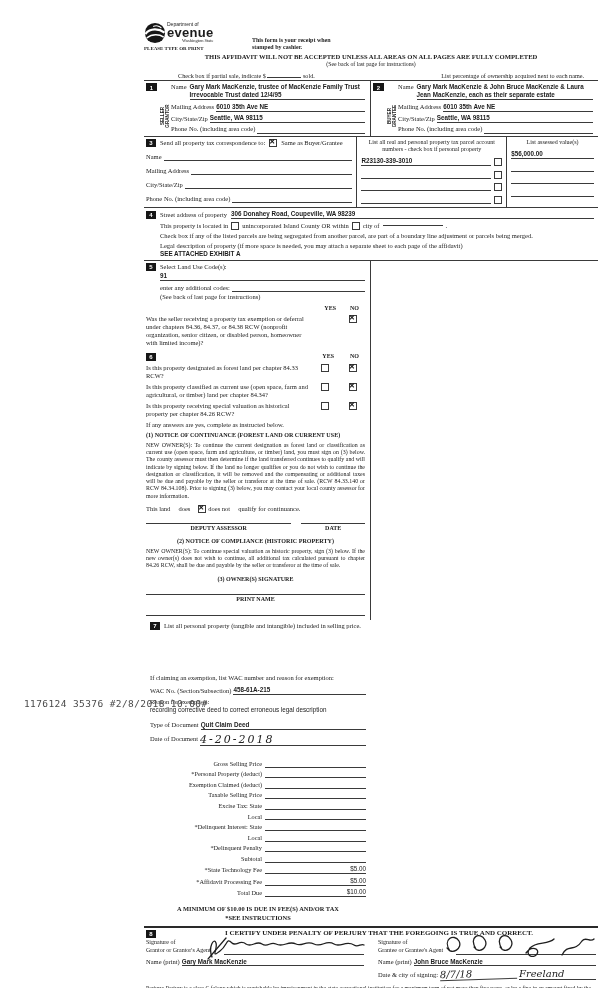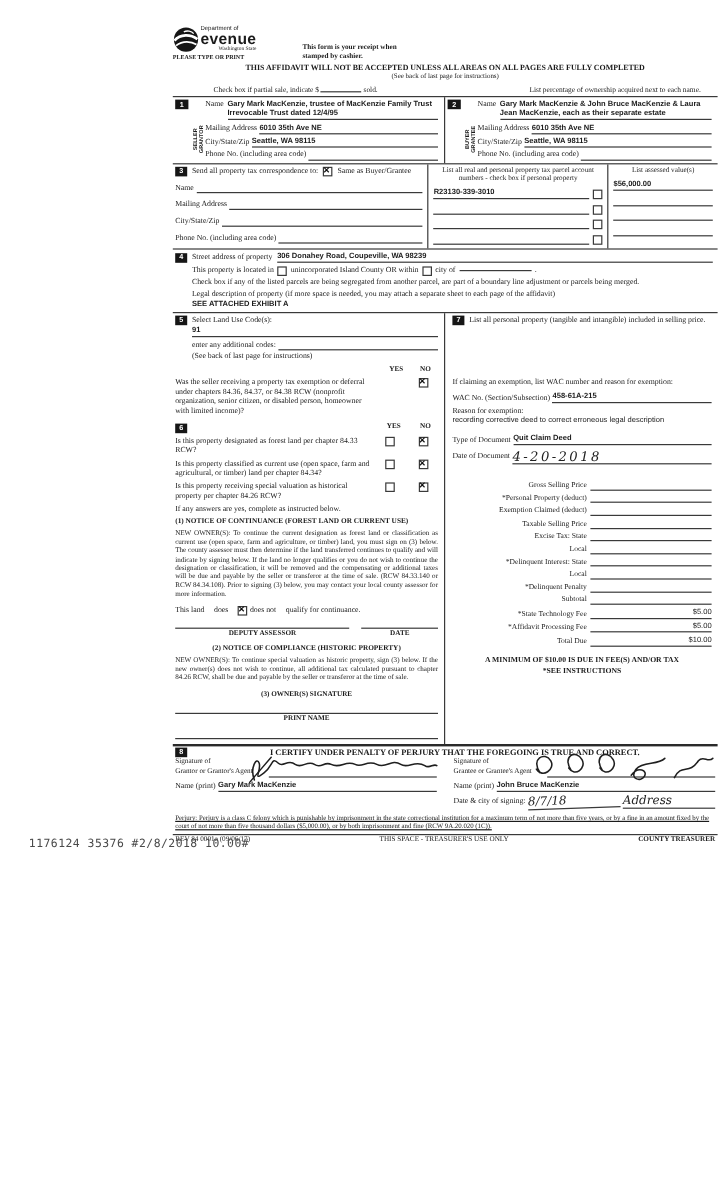--- a/index.html
+++ b/index.html
@@ -58,21 +58,21 @@
   .s3c{width:20%;box-sizing:border-box;padding:2px 4px 3px 4px;}
   .s3hdr{font-size:6px;text-align:center;line-height:1.2;}
   .pline{display:flex;align-items:flex-end;gap:3px;margin-top:4.5px;}
   .pline .u{flex:1;min-height:7px;}
 
   
   .sec4{border-bottom:1px solid #3a3a3a;padding:2px 4px 2px 2px;}
   .exh{font-weight:bold;font-family:"Liberation Sans",sans-serif;font-size:6.3px;}
 
   
-  .main{display:flex;border-bottom:2px solid #2a2a2a;}
+  .main{display:flex;border-bottom:2px solid #2a2a2a;flex-direction:column;}
   .mcolL{width:50%;box-sizing:border-box;border-right:1px solid #3a3a3a;padding:2px 5px 4px 2px;}
   .mcolR{width:50%;box-sizing:border-box;padding:2px 5px 4px 6px;}
   .yn{display:flex;justify-content:flex-end;gap:14px;font-size:6px;font-weight:bold;padding-right:6px;}
   .qrow{display:flex;align-items:flex-start;gap:4px;margin-top:3px;}
   .qrow .qt{flex:1;}
   .qrow .cbc{width:24px;text-align:center;flex:0 0 auto;}
   .para{font-size:5.9px;line-height:1.22;text-align:justify;margin-top:2px;}
   .sig2{display:flex;gap:10px;margin-top:10px;}
   .sig2 .sg{flex:1.6;border-top:1px solid #3a3a3a;text-align:center;font-size:6px;font-weight:bold;padding-top:1px;}
   .sig2 .dt{flex:0.7;border-top:1px solid #3a3a3a;text-align:center;font-size:6px;font-weight:bold;padding-top:1px;}
@@ -450,21 +450,21 @@
           </span>
           <span class="u"></span>
         </div>
         <div class="fl" style="margin-top:3px;">
           <span>Name (print)</span>
           <span class="fill u grow">John Bruce MacKenzie</span>
         </div>
         <div class="fl" style="margin-top:3px;align-items:center;">
           <span>Date &amp; city of signing:</span>
           <span class="u grow hand" style="line-height:1;transform:rotate(-2deg);">8/7/18</span>
-          <span class="u grow hand" style="line-height:1;">Address</span>
+          <span class="u grow hand" style="line-height:1;">Freeland</span>
         </div>
       </div>
     </div>
   </div>
 
   <div class="perjury">Perjury: Perjury is a class C felony which is punishable by imprisonment in the state correctional institution for a maximum term of not more than five years, or by a fine in an amount fixed by the court of not more than five thousand dollars ($5,000.00), or by both imprisonment and fine (RCW 9A.20.020 (1C)).</div>
   <div class="ftr">
     <span>REV 84 0001a (09/06/17)</span>
     <span>THIS SPACE - TREASURER'S USE ONLY</span>
     <span class="b">COUNTY TREASURER</span>

